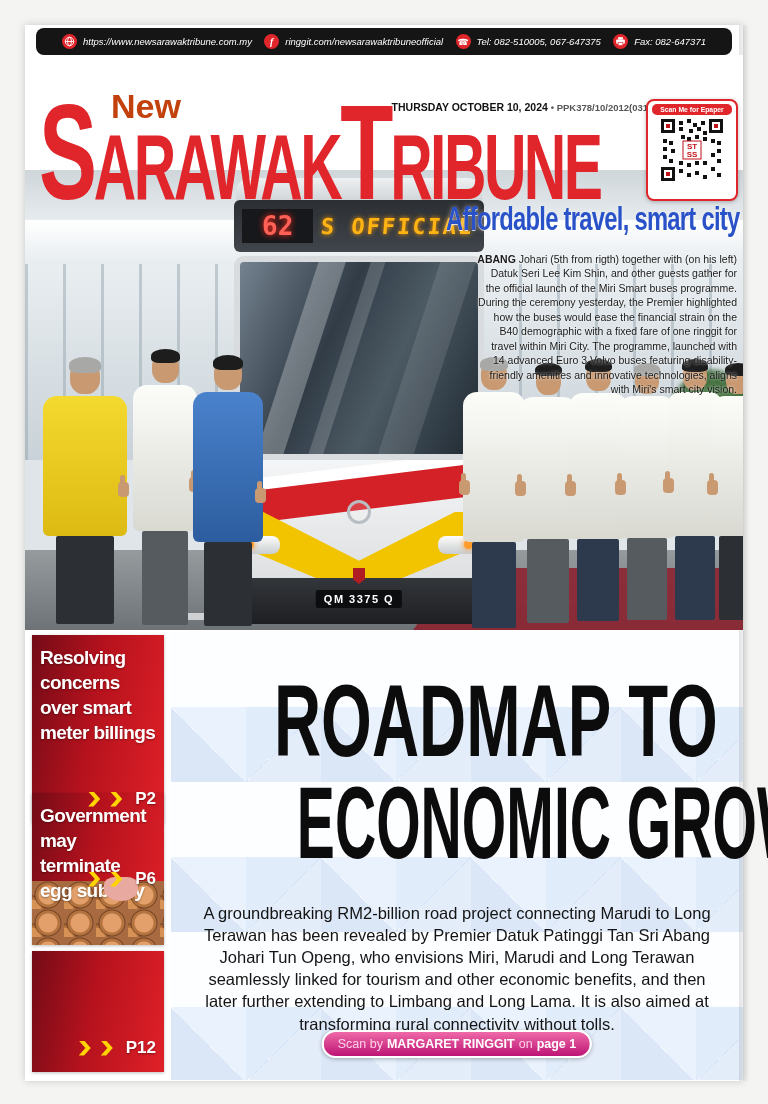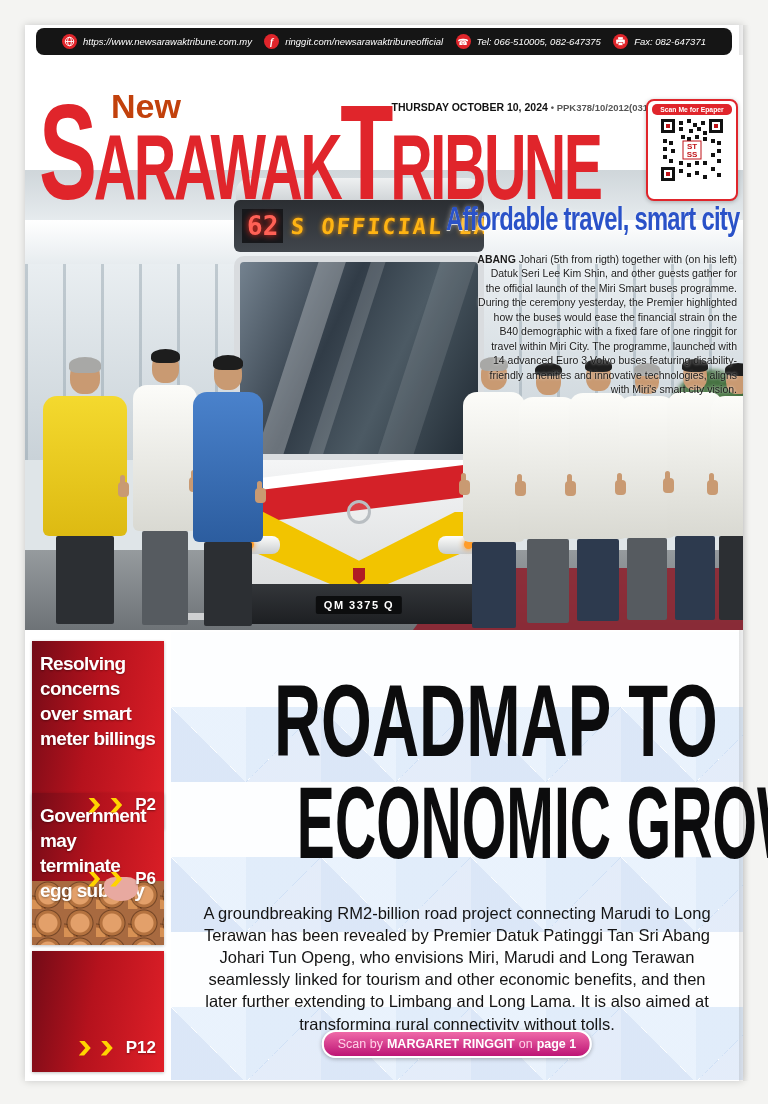--- a/index.html
+++ b/index.html
@@ -69,42 +69,42 @@
   .legs-dark { background:#2c2f33; }
   .legs-gray { background:#565b60; }
   .legs-navy { background:#2d3a4e; }
 
   
   .bus { position:absolute; left:205px; top:8px; width:258px; height:446px; z-index:3; }
   .bus-roof { position:absolute; left:6px; top:0; right:6px; height:26px; background:linear-gradient(#eef0f1,#ccd1d4); border-radius:14px 14px 0 0; }
   .bus-led { position:absolute; left:4px; top:22px; right:4px; height:52px; background:linear-gradient(#2b2e32,#41464c);
     border-radius:6px; display:flex; align-items:center; gap:8px; padding:0 8px; overflow:hidden; }
   .bus-route { color:#ff6156; background:#17181b; font-family:"DejaVu Sans Mono", monospace; font-weight:bold;
-    font-size:26px; padding:2px 5px; border-radius:0; text-shadow:0 0 6px #ff2d20; }
+    font-size:26px; padding:2px 20px; border-radius:0; text-shadow:0 0 6px #ff2d20; }
   .bus-ledtext { color:#ffb413; font-family:"DejaVu Sans Mono", monospace; font-weight:bold; font-size:22px;
     letter-spacing:2px; white-space:nowrap; text-shadow:0 0 5px #ff9d00; transform:skewX(-5deg); }
   .windshield { position:absolute; left:4px; top:78px; right:4px; height:204px; border:6px solid #d9dcdf;
     border-radius:10px 10px 16px 16px; background:linear-gradient(115deg,#74828f 0%,#313c47 38%,#4c5a64 62%,#1f2932 100%); overflow:hidden; }
   .refl { position:absolute; top:-20px; bottom:-20px; width:26px; background:rgba(255,255,255,.28); transform:rotate(18deg); }
   .refl.r1 { left:48px; } .refl.r2 { left:100px; width:14px; opacity:.6; } .refl.r3 { left:170px; width:34px; opacity:.4; }
   .bus-front { position:absolute; left:0; top:282px; right:0; bottom:0; background:linear-gradient(#f4f5f6,#d6d8d9);
     border-radius:6px 6px 12px 12px; overflow:hidden; }
   .stripe-white { position:absolute; left:-20px; right:-20px; top:6px; height:12px; background:#fff; transform:rotate(-7deg); }
   .stripe-red { position:absolute; left:-20px; right:-20px; top:18px; height:32px; background:#d42128; transform:rotate(-7deg); }
   .vee { position:absolute; left:-4px; right:-4px; top:52px; height:84px; background:#f2c400;
     clip-path:polygon(0 0, 14% 0, 50% 58%, 86% 0, 100% 0, 100% 34%, 50% 100%, 0 34%); }
   .volvo-badge { position:absolute; left:50%; top:40px; width:24px; height:24px; margin-left:-12px; border:3px solid #b9bec2;
     border-radius:50%; background:rgba(255,255,255,.15); z-index:3; }
   .maker-badge { position:absolute; left:50%; top:108px; width:12px; height:16px; margin-left:-6px; background:#b01c24;
     clip-path:polygon(0 0,100% 0,100% 70%,50% 100%,0 70%); z-index:3; }
   .headlight { position:absolute; top:76px; width:40px; height:18px; background:linear-gradient(#fdfdfb,#c9cdd0); border-radius:8px; }
   .headlight::after { content:""; position:absolute; top:4px; width:9px; height:9px; border-radius:50%; background:#ff9c2a; box-shadow:0 0 6px #ff8400; }
   .hl-l { left:10px; } .hl-l::after { left:5px; }
   .hl-r { right:10px; } .hl-r::after { right:5px; }
-  .bumper { position:absolute; left:0; right:0; bottom:0; height:40px; background:linear-gradient(#33363a,#1d1f22); border-radius:0 0 12px 12px; }
+  .bumper { position:absolute; left:0; right:0; bottom:0; height:46px; background:linear-gradient(#33363a,#1d1f22); border-radius:0 0 12px 12px; }
   .plate { position:absolute; left:50%; top:12px; transform:translateX(-50%); background:#0c0d0e; color:#fff;
     font-size:11px; font-weight:bold; letter-spacing:1.5px; padding:3px 8px; border-radius:2px; white-space:nowrap; }
 
   
   .photo-headline { position:absolute; right:4px; top:30px; z-index:6; color:#2a52c8; font-weight:800; font-size:33px;
     letter-spacing:-1px; white-space:nowrap; transform:scaleX(.72); transform-origin:100% 50%;
     text-shadow:0 1px 0 rgba(255,255,255,.75), 0 0 6px rgba(255,255,255,.5); }
   .caption { position:absolute; right:6px; top:82px; width:260px; z-index:6; text-align:right; font-size:10.5px;
     line-height:1.38; color:#1b1b1b; font-weight:500; text-shadow:0 0 3px rgba(255,255,255,.85); }
   .caption b { font-weight:800; }
@@ -115,21 +115,21 @@
     background-image:
       linear-gradient(45deg, rgba(168,197,236,.40) 25%, transparent 25%),
       linear-gradient(315deg, rgba(168,197,236,.30) 25%, transparent 25%),
       linear-gradient(135deg, rgba(197,218,245,.50) 25%, transparent 25%),
       linear-gradient(225deg, rgba(221,234,251,.60) 25%, transparent 25%);
     background-size:150px 150px; background-position:0 0, 0 0, 75px 75px, 75px 75px; }
 
   .sbox { position:absolute; left:7px; width:132px; background:linear-gradient(100deg,#730b17 0%,#b5121d 45%,#e02028 100%);
     color:#fff; padding:10px 8px; overflow:hidden; box-shadow:0 1px 3px rgba(0,0,0,.25); }
   .sbox .stitle { font-size:19px; font-weight:800; line-height:1.32; letter-spacing:-0.6px; text-shadow:0 1px 2px rgba(0,0,0,.35); position:relative; z-index:2; }
-  .s1 { top:11px;   height:188px; }
+  .s1 { top:5px;   height:188px; }
   .s2 { top:163px; height:152px; }
   .s3 { top:321px; height:121px; }
   .pageref { position:absolute; right:8px; display:flex; align-items:center; gap:10px; z-index:3; }
   .s1 .pageref { bottom:14px; } .s2 .pageref { bottom:56px; } .s3 .pageref { bottom:14px; }
   .chev { width:12px; height:15px; background:#ffd400; clip-path:polygon(0 0,45% 0,100% 50%,45% 100%,0 100%,55% 50%); }
   .pnum { font-size:17px; font-weight:800; color:#fff; margin-left:3px; text-shadow:0 1px 2px rgba(0,0,0,.4); }
   .eggs { position:absolute; left:0; right:0; bottom:0; height:64px; background-color:#a86a40;
     background-image:
       radial-gradient(circle at 16px 14px, #e3a06a 0 9px, #b4723f 10px 12px, rgba(60,30,10,.5) 13px, transparent 14px),
       radial-gradient(circle at 0px 28px, #d79154 0 9px, #a96636 10px 12px, rgba(60,30,10,.5) 13px, transparent 14px);
@@ -162,21 +162,21 @@
           </svg>
       </span>
       <span>https://www.newsarawaktribune.com.my</span>
     </div>
     <div class="contact">
       <span class="cicon" style="font-family:'Liberation Serif',serif;">f</span>
       <span>ringgit.com/newsarawaktribuneofficial</span>
     </div>
     <div class="contact">
       <span class="cicon" style="font-family:'DejaVu Sans',sans-serif;font-size:9px;">☎</span>
-      <span>Tel: 066-510005, 082-647375</span>
+      <span>Tel: 082-510005, 067-647375</span>
     </div>
     <div class="contact">
       <span class="cicon">
         <svg width="11" height="11" viewBox="0 0 14 14">
             <rect x="4" y="1.5" width="6" height="3" fill="#fff"></rect>
             <rect x="1.5" y="4.5" width="11" height="5.5" rx="1" fill="#fff"></rect>
             <rect x="4" y="8.5" width="6" height="3.5" fill="#fff" stroke="#e0252b" stroke-width=".8"></rect>
           </svg>
       </span>
       <span>Fax: 082-647371</span>

